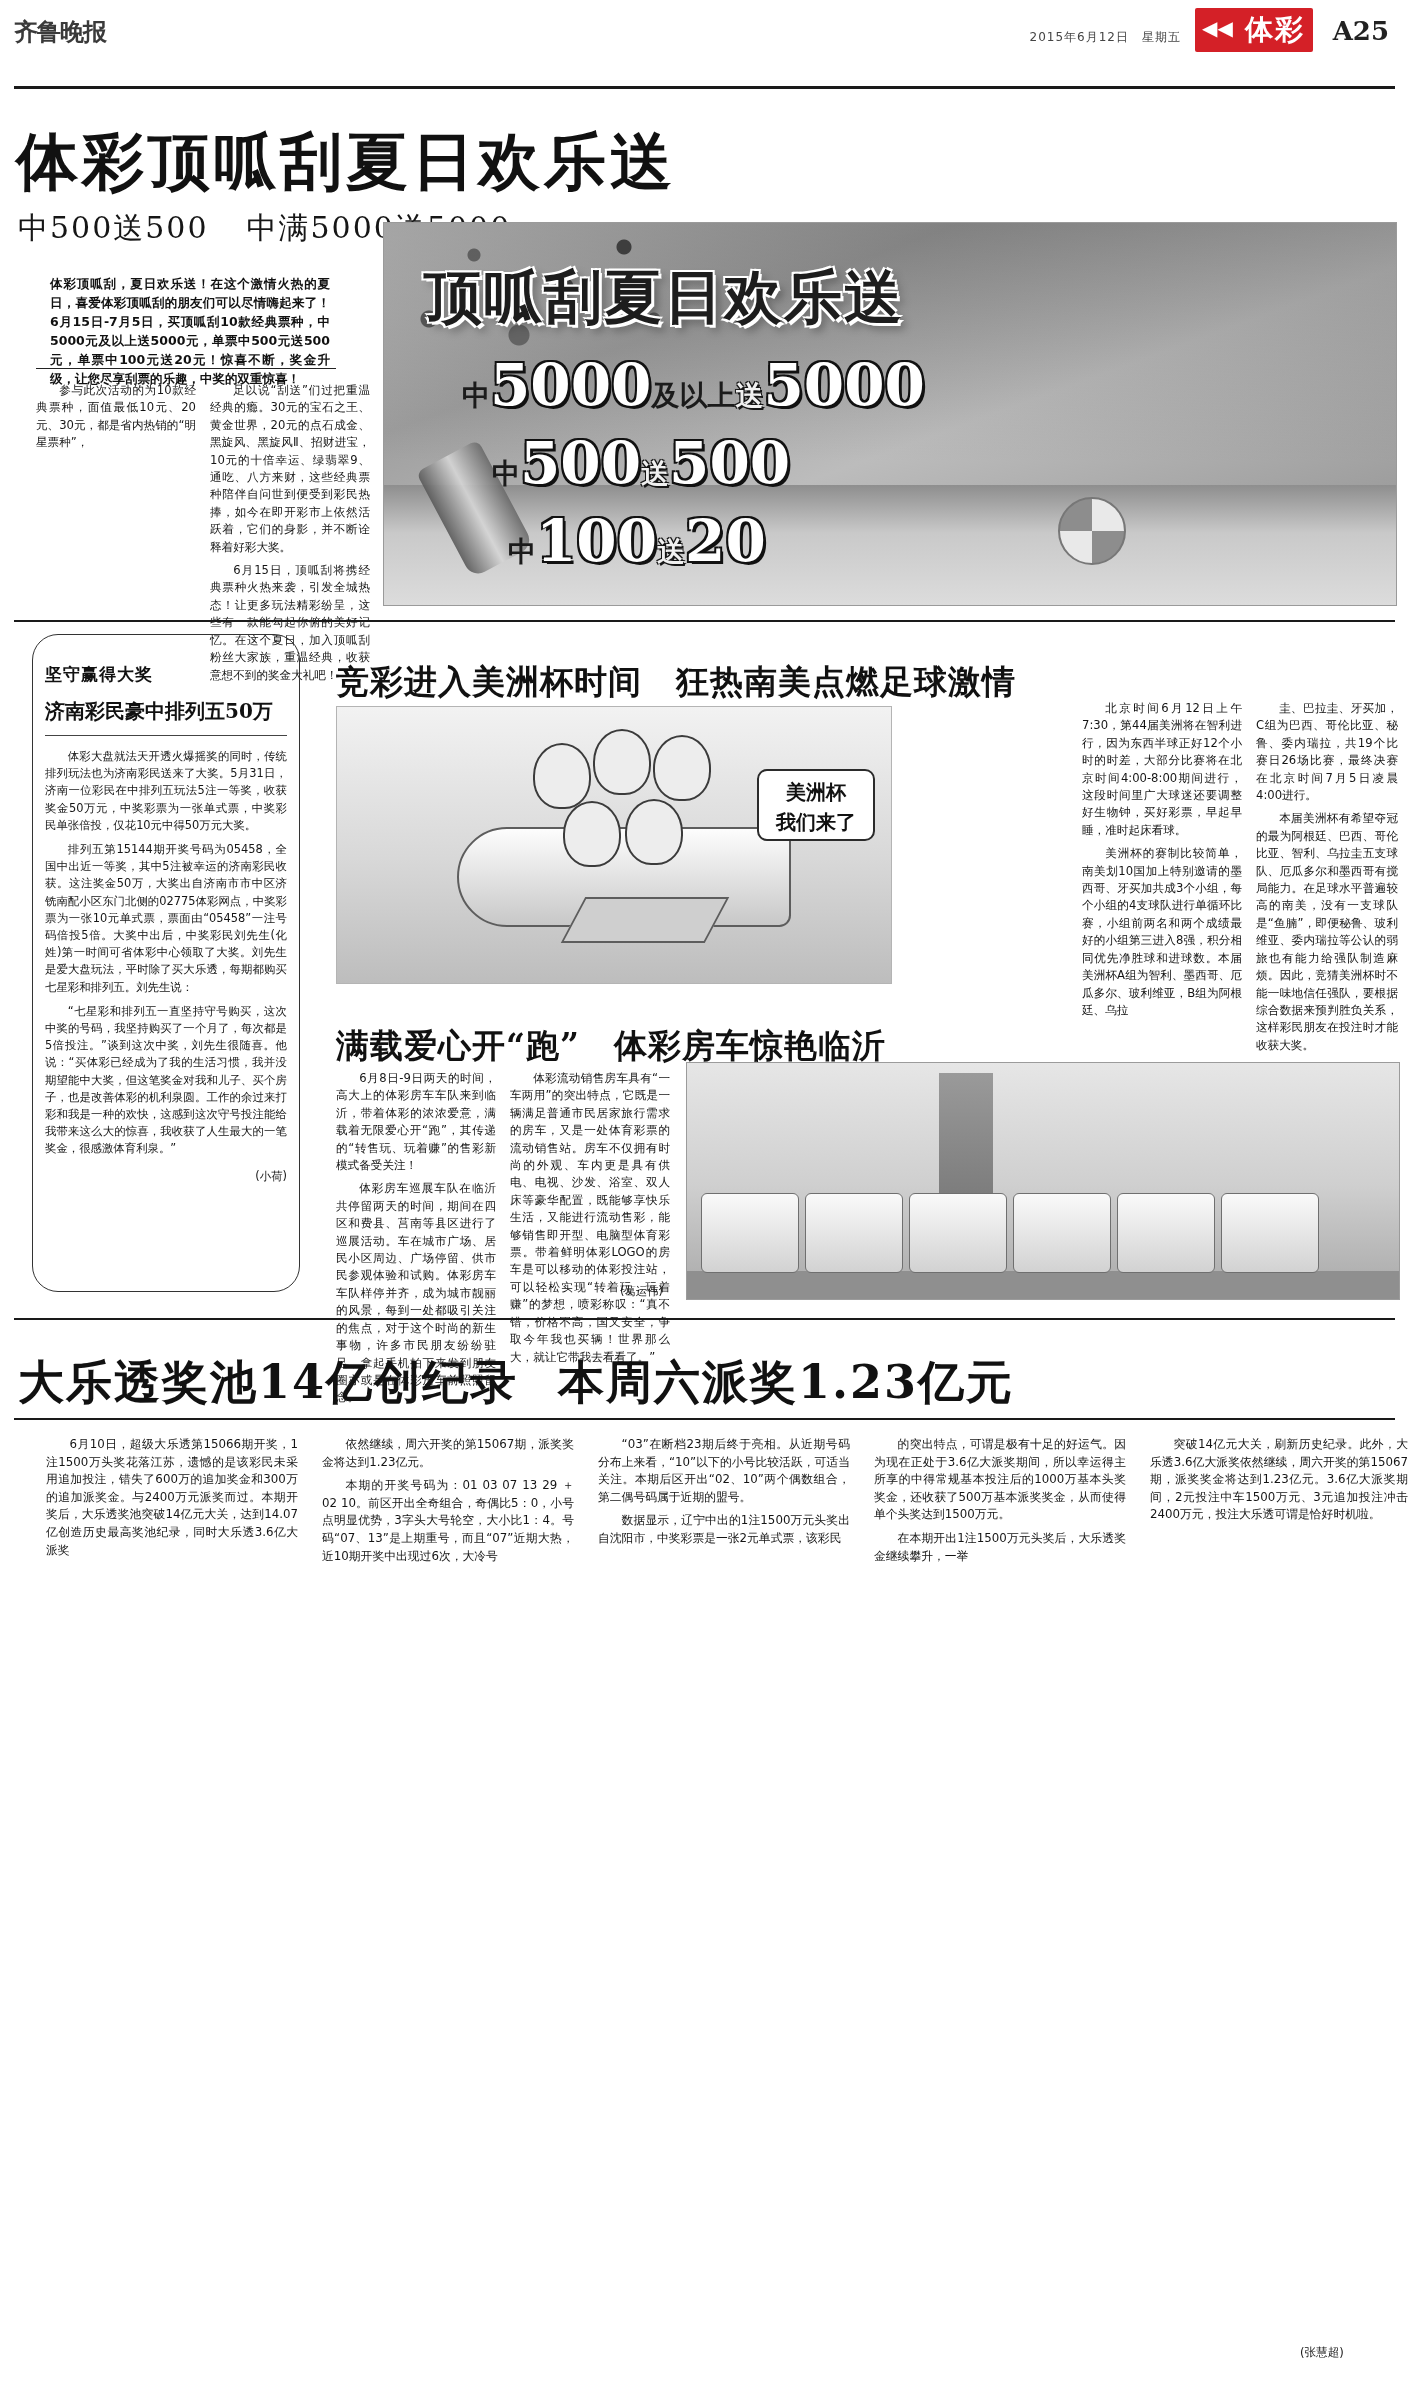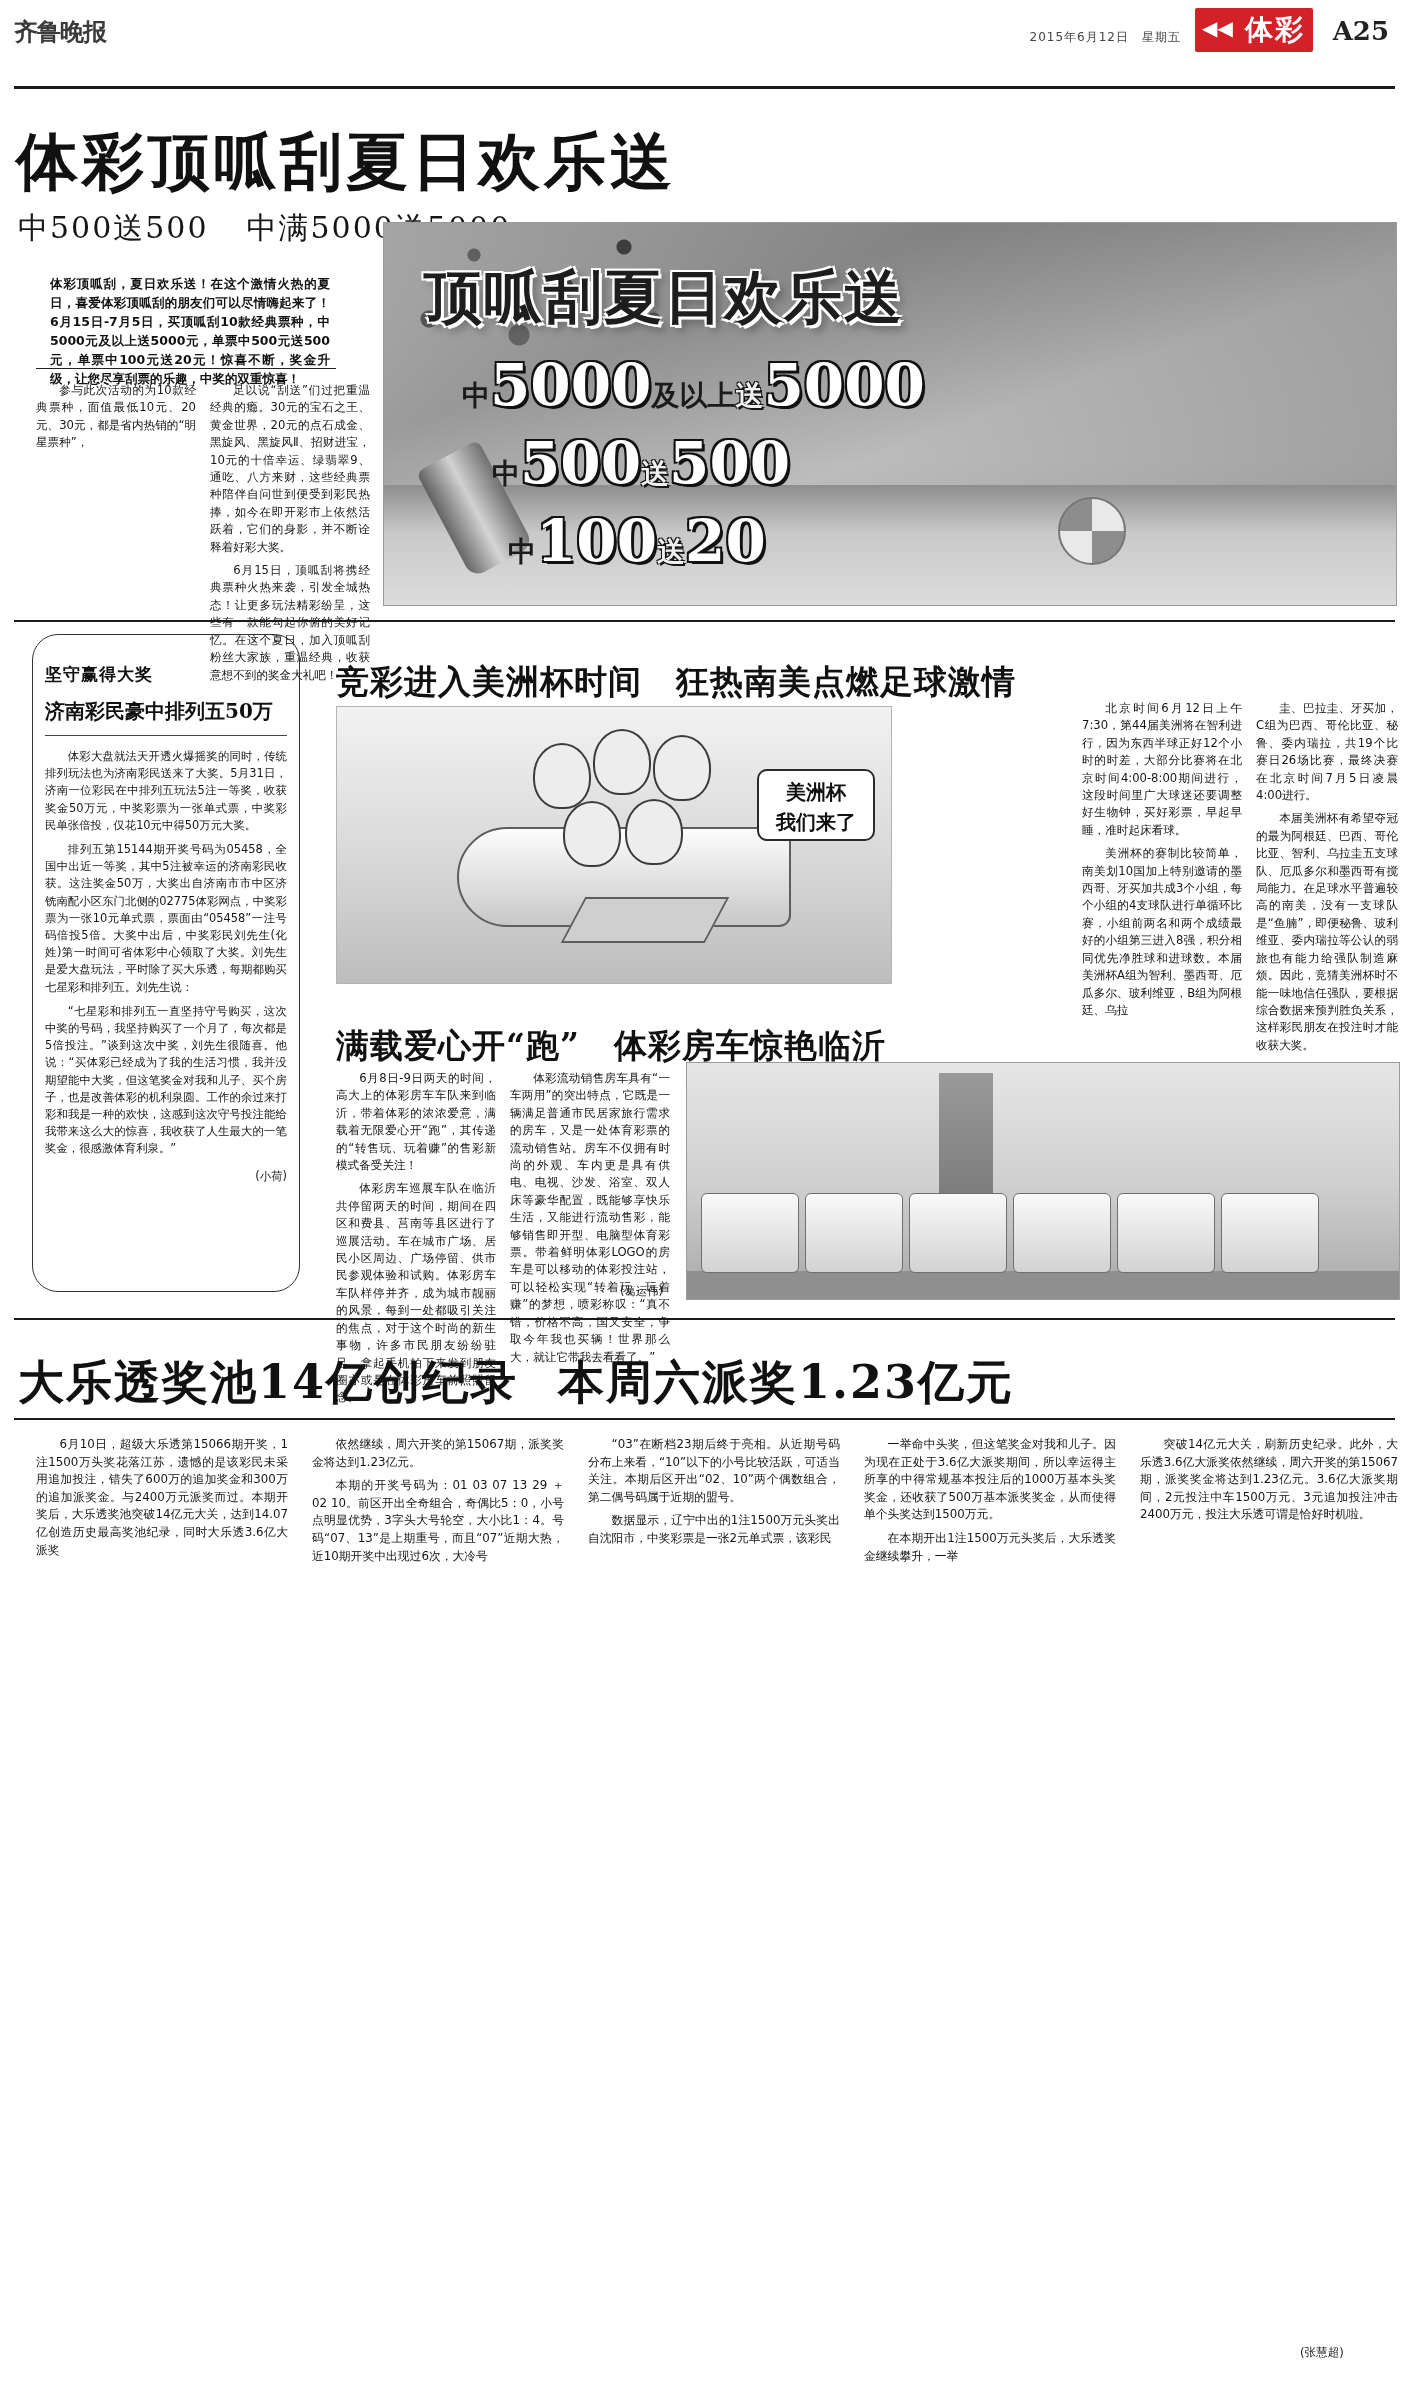--- a/index.html
+++ b/index.html
@@ -250,21 +250,21 @@
   .headline2{
     position:absolute;left:18px;top:1352px;
     font-family:"DejaVu Serif","Liberation Serif",serif;
     font-weight:bold;font-size:46px;letter-spacing:2px;color:#111;white-space:nowrap;
   }
   .headline2 .gap{display:inline-block;width:40px;}
   .rule-bot2{left:14px;top:1418px;width:1381px;height:2px;}
   
   .bcol{
     position:absolute;top:1436px;width:252px;
-    font-size:11.8px;line-height:17.6px;text-align:justify;color:#141414;
+    font-size:11.8px;line-height:17.6px;text-align:justify;color:#141414;margin-left:10px;
   }
   .bcol p{margin:0 0 6px 0;text-indent:2em;}
   .b1{left:36px;}
   .b2{left:312px;}
   .b3{left:588px;}
   .b4{left:864px;}
   .b5{left:1140px;width:258px;}
   .bbyline{
     position:absolute;left:1300px;top:2345px;font-size:11.6px;color:#151515;text-align:right;
   }
@@ -390,21 +390,21 @@
   </div>
   <div class="bcol b2">
     <p>依然继续，周六开奖的第15067期，派奖奖金将达到1.23亿元。</p>
     <p>本期的开奖号码为：01 03 07 13 29 ＋ 02 10。前区开出全奇组合，奇偶比5：0，小号点明显优势，3字头大号轮空，大小比1：4。号码“07、13”是上期重号，而且“07”近期大热，近10期开奖中出现过6次，大冷号</p>
   </div>
   <div class="bcol b3">
     <p>“03”在断档23期后终于亮相。从近期号码分布上来看，“10”以下的小号比较活跃，可适当关注。本期后区开出“02、10”两个偶数组合，第二偶号码属于近期的盟号。</p>
     <p>数据显示，辽宁中出的1注1500万元头奖出自沈阳市，中奖彩票是一张2元单式票，该彩民</p>
   </div>
   <div class="bcol b4">
-    <p>一举命中头奖，但这笔奖金对我和儿子。因为现在正处于3.6亿大派奖期间，所以幸运得主所享的中得常规基本投注后的1000万基本头奖奖金，还收获了500万基本派奖奖金，从而使得单个头奖达到1500万元。</p>
+    <p>的突出特点，可谓是极有十足的好运气。因为现在正处于3.6亿大派奖期间，所以幸运得主所享的中得常规基本投注后的1000万基本头奖奖金，还收获了500万基本派奖奖金，从而使得单个头奖达到1500万元。</p>
     <p>在本期开出1注1500万元头奖后，大乐透奖金继续攀升，一举</p>
   </div>
   <div class="bcol b5">
     <p>突破14亿元大关，刷新历史纪录。此外，大乐透3.6亿大派奖依然继续，周六开奖的第15067期，派奖奖金将达到1.23亿元。3.6亿大派奖期间，2元投注中车1500万元、3元追加投注冲击2400万元，投注大乐透可谓是恰好时机啦。</p>
   </div>
   <div class="bbyline">(张慧超)</div>
 
 </div>
 
 </body></html>

